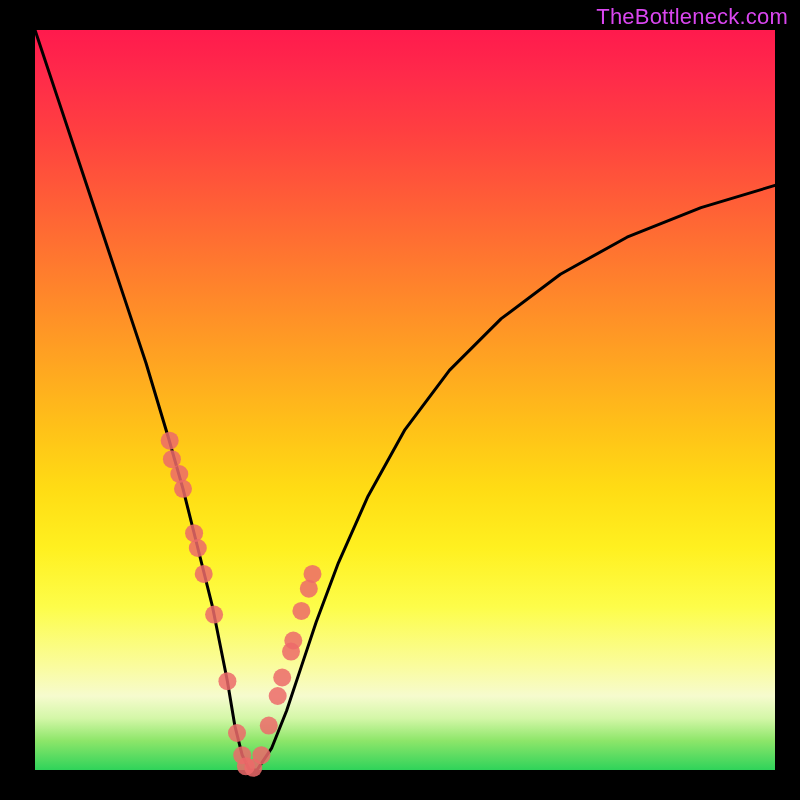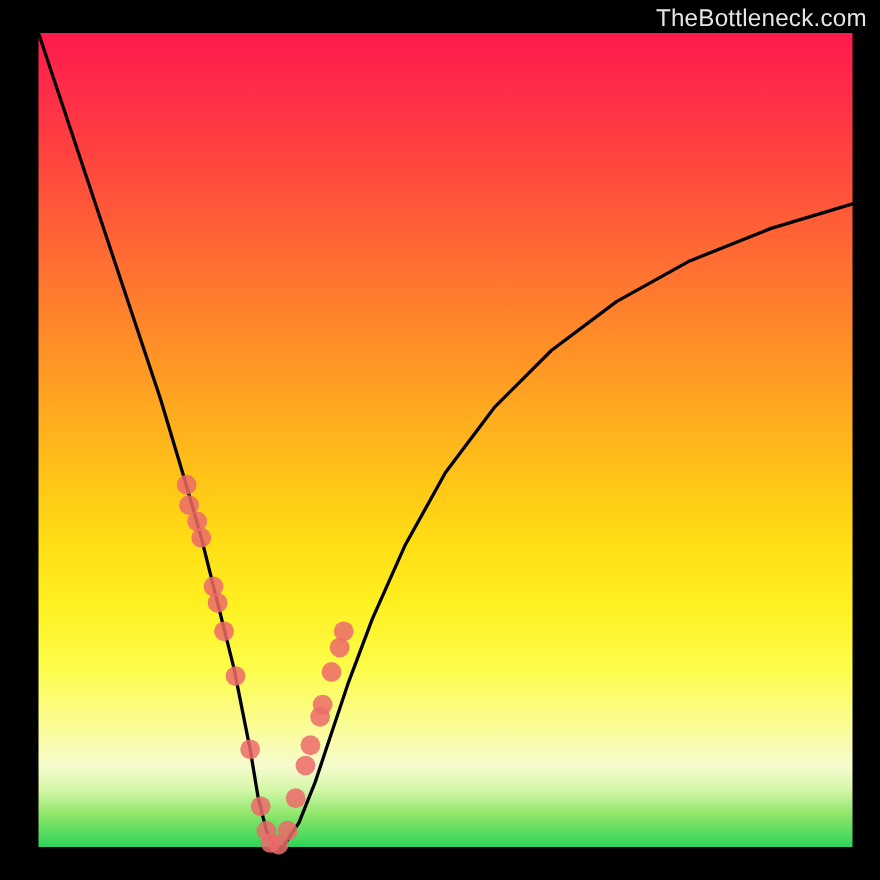--- a/index.html
+++ b/index.html
@@ -41,21 +41,21 @@
       #f6fbce 90%,
       #d4f7a8 93%,
       #8ee66a 96%,
       #2fd35a 100%
     );
   }
   .attribution {
     position: absolute;
     top: 4px;
     right: 12px;
-    color: #e5e5e5;
+    color: #d946ef;
     font-size: 22px;
     letter-spacing: 0.2px;
     font-weight: 400;
   }
   svg.curve {
     position: absolute;
     left: 0;
     top: 0;
     width: 740px;
     height: 740px;

